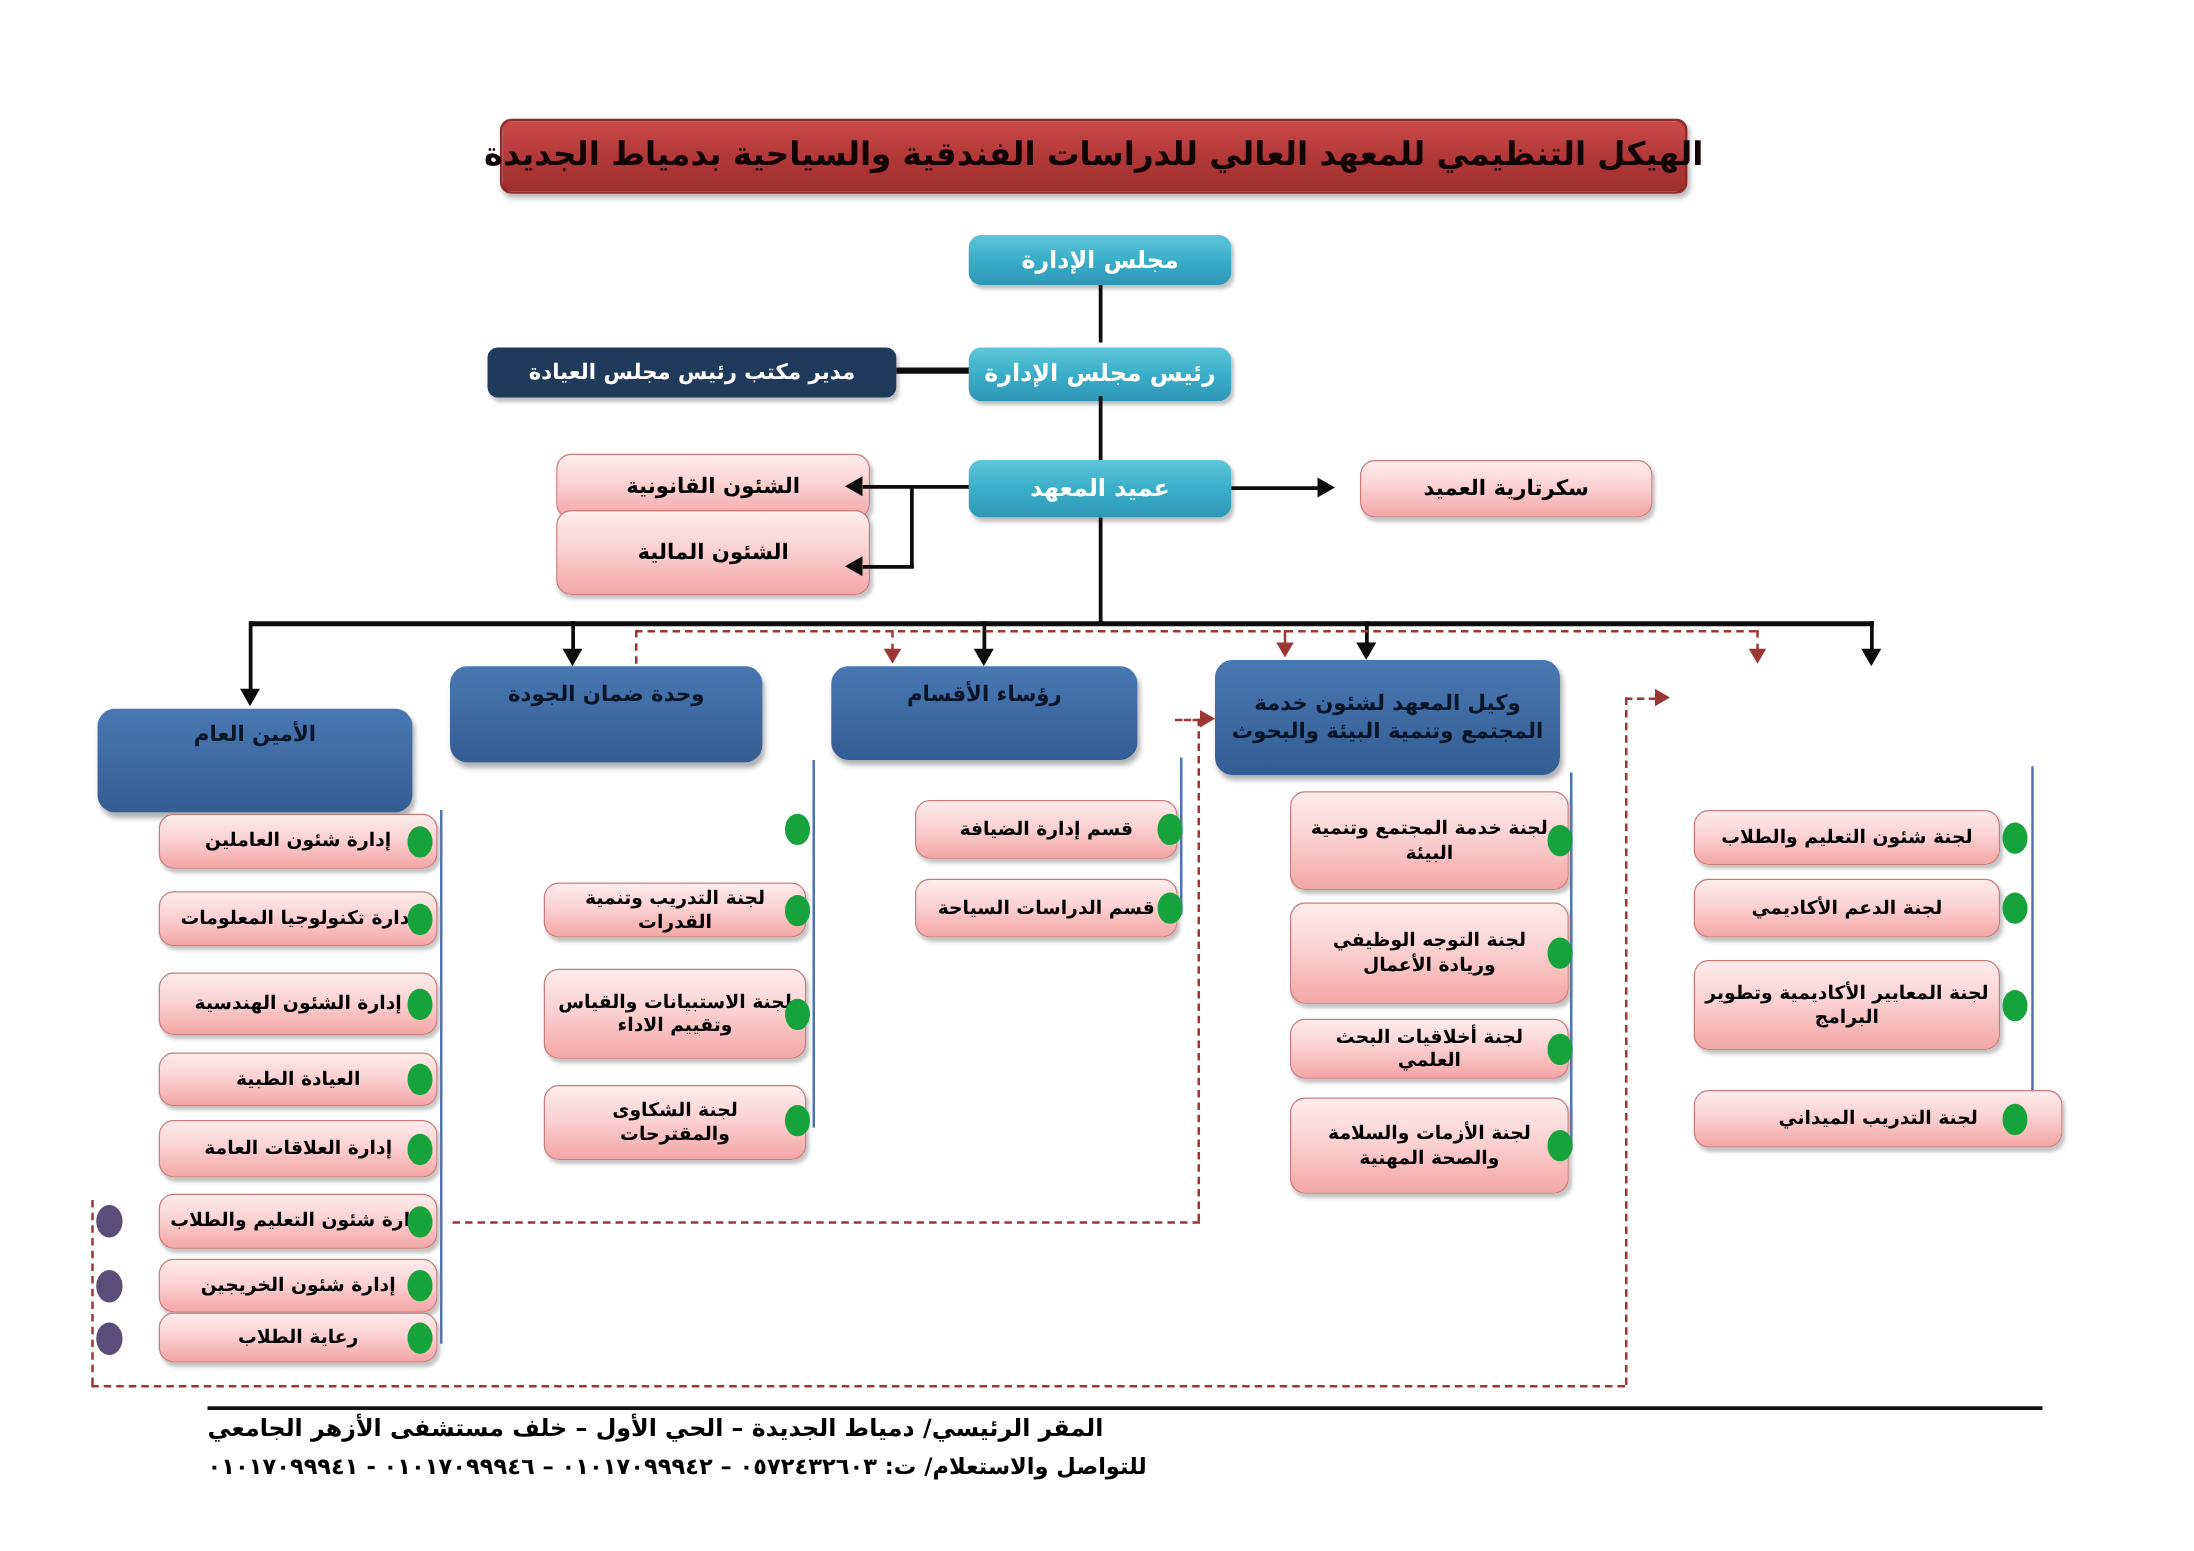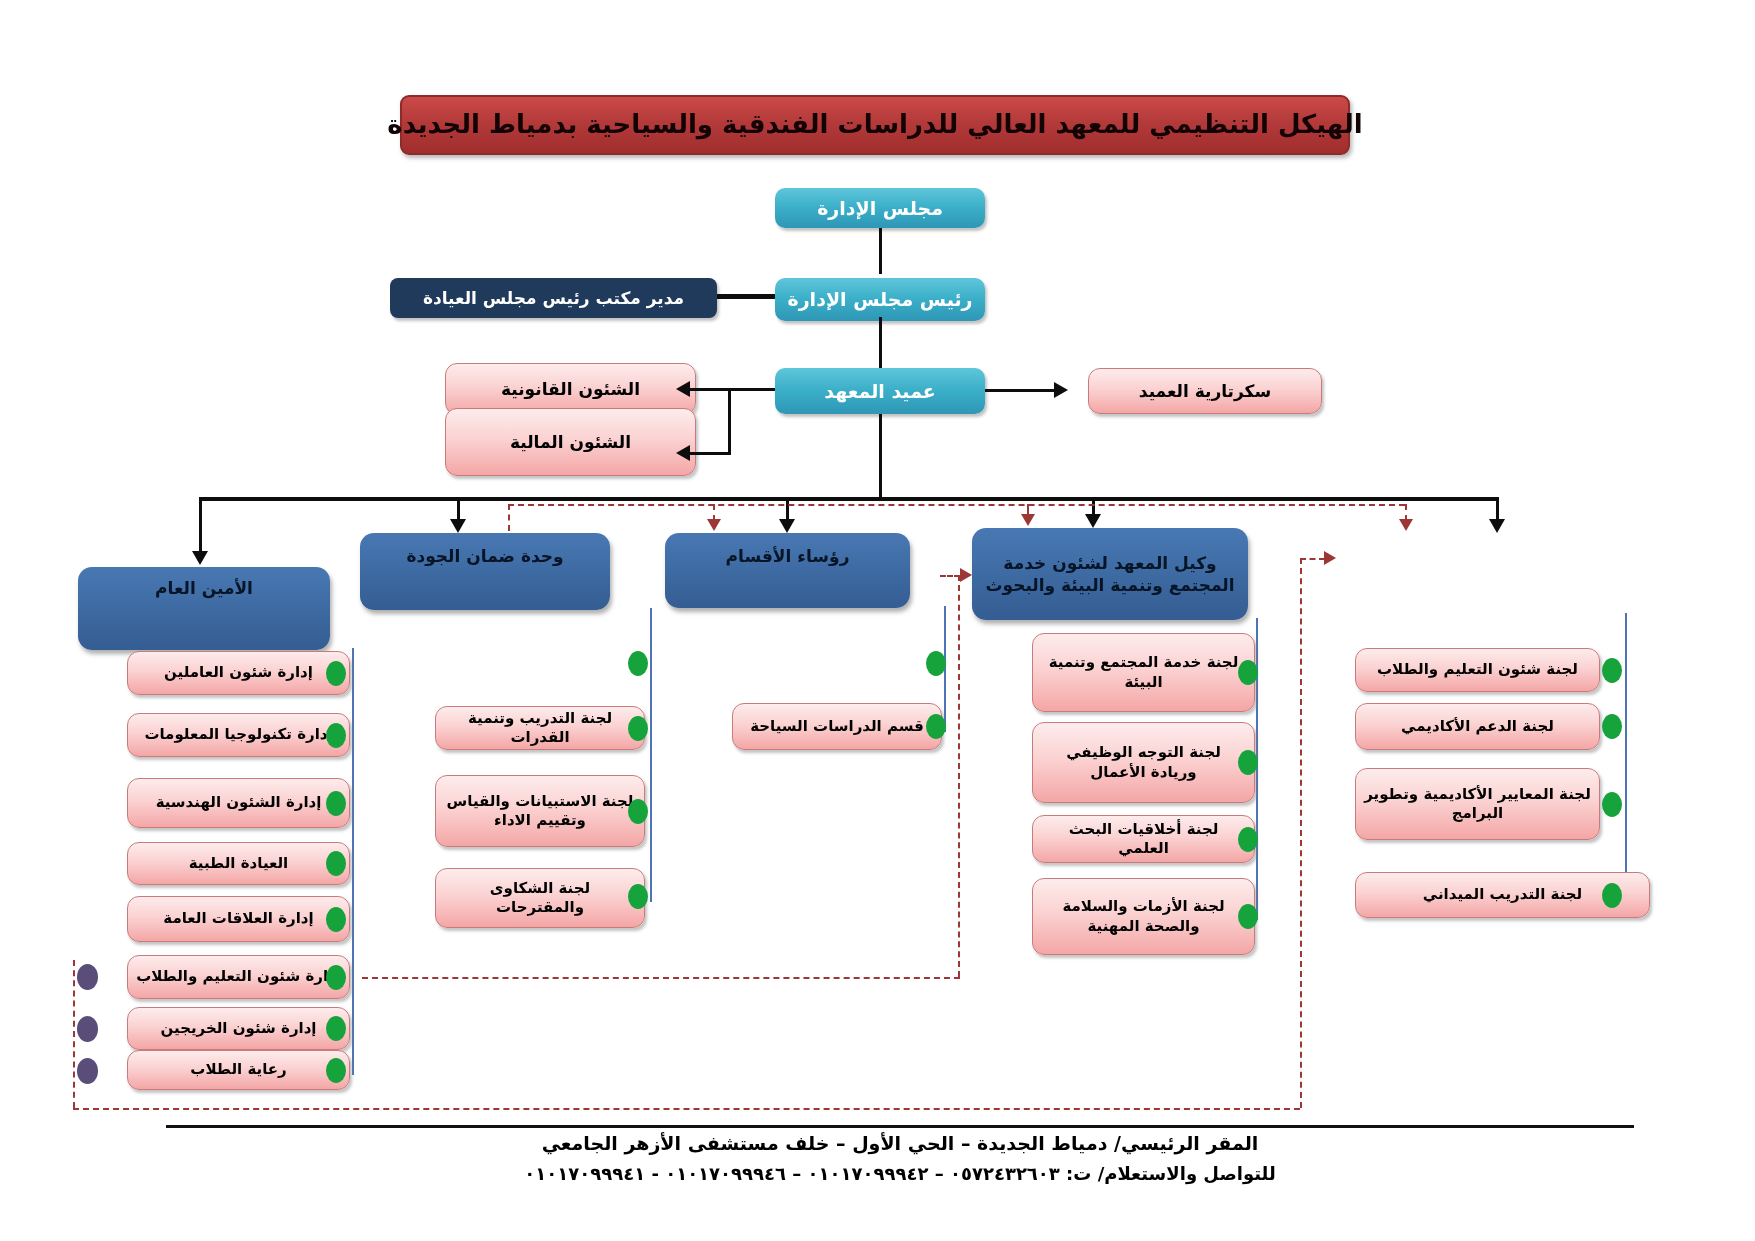--- a/index.html
+++ b/index.html
@@ -54,21 +54,21 @@
   .dh{position:absolute;border-top:2px dashed var(--dashed-red);height:0;}
   .dv{position:absolute;border-left:2px dashed var(--dashed-red);width:0;}
   .arrD{position:absolute;width:0;height:0;border-left:8px solid transparent;border-right:8px solid transparent;border-top:14px solid var(--line-black);}
   .arrL{position:absolute;width:0;height:0;border-top:8px solid transparent;border-bottom:8px solid transparent;border-right:14px solid var(--line-black);}
   .arrR{position:absolute;width:0;height:0;border-top:8px solid transparent;border-bottom:8px solid transparent;border-left:14px solid var(--line-black);}
   .rarrD{position:absolute;width:0;height:0;border-left:7px solid transparent;border-right:7px solid transparent;border-top:12px solid var(--dashed-red);}
   .rarrR{position:absolute;width:0;height:0;border-top:7px solid transparent;border-bottom:7px solid transparent;border-left:12px solid var(--dashed-red);}
   .gdot{position:absolute;width:20px;height:25px;border-radius:50%;background:var(--dot-green);}
   .pdot{position:absolute;width:21px;height:26px;border-radius:50%;background:var(--dot-purple);}
   .footer-rule{position:absolute;background:#111;height:2.5px;}
-  .ftext{position:absolute;text-align:center;font-weight:bold;color:#000;direction:rtl;}
+  .ftext{position:absolute;text-align:left;font-weight:bold;color:#000;direction:rtl;}
 </style>
 </head>
 <body>
 
 <div id="canvas">
 
   <div class="box banner" style="left:400px;top:95px;width:950px;height:60px;">الهيكل التنظيمي للمعهد العالي للدراسات الفندقية والسياحية بدمياط الجديدة</div>
 
   <div class="box teal" style="left:775px;top:188px;width:210px;height:40px;">مجلس الإدارة</div>
   <div class="box teal" style="left:775px;top:278px;width:210px;height:43px;">رئيس مجلس الإدارة</div>
@@ -154,20 +154,21 @@
   <div class="pdot" style="left:77px;top:1058px;"></div>
 
   <div class="box pink" style="left:415px;top:706px;width:210px;height:44px;">لجنة التدريب وتنمية القدرات</div>
   <div class="box pink" style="left:415px;top:775px;width:210px;height:72px;">لجنة الاستبيانات والقياس وتقييم الاداء</div>
   <div class="box pink" style="left:415px;top:868px;width:210px;height:60px;">لجنة الشكاوى والمقترحات</div>
   <div class="gdot" style="left:628px;top:651px;"></div>
   <div class="gdot" style="left:628px;top:716px;"></div>
   <div class="gdot" style="left:628px;top:799px;"></div>
   <div class="gdot" style="left:628px;top:884px;"></div>
 
+  <div class="box pink" style="left:712px;top:640px;width:210px;height:47px;">قسم إدارة الضيافة</div>
   <div class="box pink" style="left:712px;top:703px;width:210px;height:47px;">قسم الدراسات السياحة</div>
   <div class="gdot" style="left:926px;top:651px;"></div>
   <div class="gdot" style="left:926px;top:714px;"></div>
 
   <div class="box pink" style="left:1012px;top:633px;width:223px;height:79px;">لجنة خدمة المجتمع وتنمية البيئة</div>
   <div class="box pink" style="left:1012px;top:722px;width:223px;height:81px;">لجنة التوجه الوظيفي وريادة الأعمال</div>
   <div class="box pink" style="left:1012px;top:815px;width:223px;height:48px;">لجنة أخلاقيات البحث العلمي</div>
   <div class="box pink" style="left:1012px;top:878px;width:223px;height:77px;">لجنة الأزمات والسلامة والصحة المهنية</div>
   <div class="gdot" style="left:1238px;top:660px;"></div>
   <div class="gdot" style="left:1238px;top:750px;"></div>

